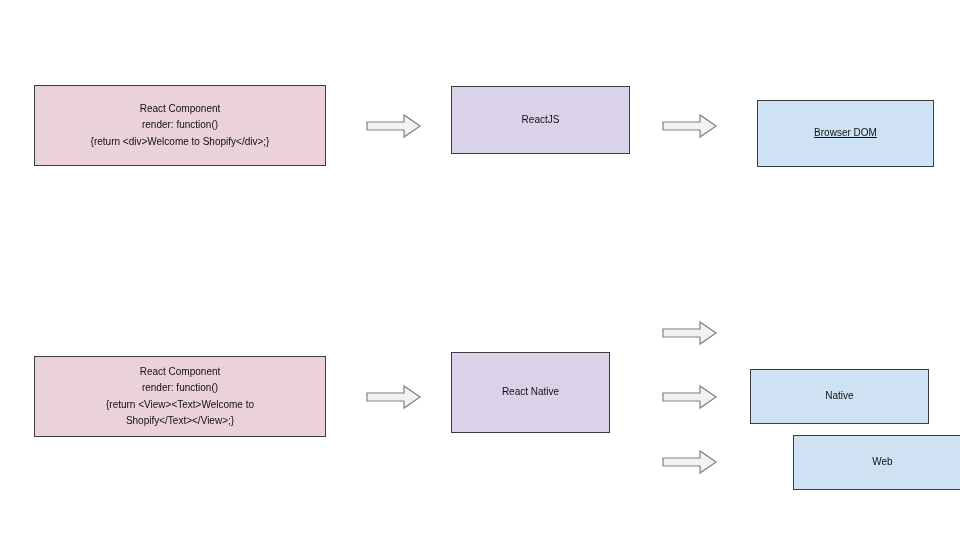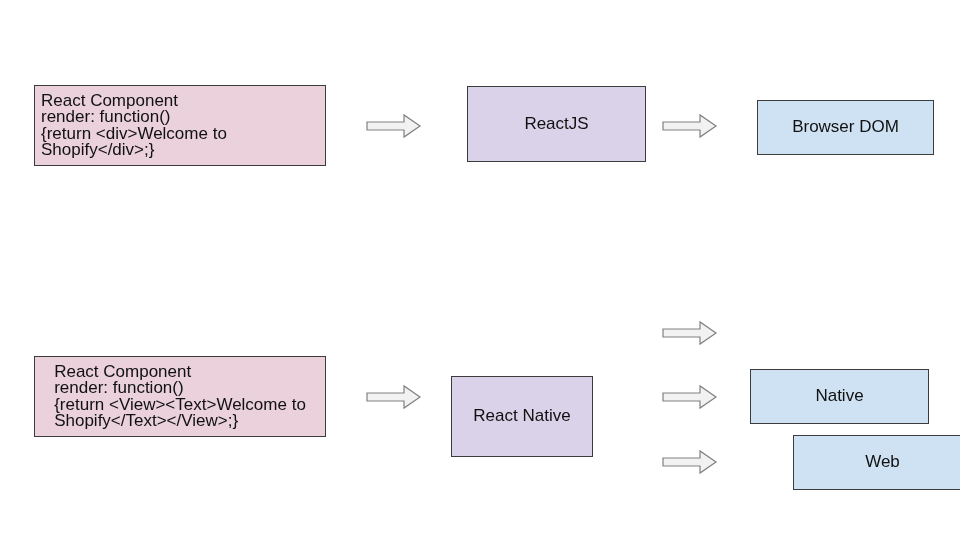--- a/index.html
+++ b/index.html
@@ -16,21 +16,22 @@
     color: #111111;
     overflow: hidden;
   }
   .node {
     position: absolute;
     box-sizing: border-box;
     border: 1px solid var(--border, #3c3c3c);
     display: flex;
     align-items: center;
     justify-content: center;
-    font-size: 17px;
+    text-align: center;
+    font-size: 10px;
     line-height: 16.5px;
     white-space: pre-line;
     padding: 0 6px;
   }
   .source-box   { background: var(--source-fill, #ead1dc); }
   .framework-box{ background: var(--framework-fill, #d9d2e9); }
   .target-box   { background: var(--target-fill, #cfe2f3); }
 
   .arrow {
     position: absolute;
@@ -41,28 +42,28 @@
   .arrow path {
     fill: var(--arrow-fill, #f2f2f2);
     stroke: var(--arrow-stroke, #808080);
     stroke-width: 1.2;
     stroke-linejoin: miter;
   }
 
   
   .pos-src1   { left: 34px;  top: 85px;  width: 292px; height: 81px; }
   .pos-arr1   { left: 366px; top: 112px; }
-  .pos-fw1    { left: 467px; top: 86px;  width: 179px; height: 76px; }
+  .pos-fw1    { left: 451px; top: 86px;  width: 179px; height: 68px; }
   .pos-arr2   { left: 662px; top: 112px; }
-  .pos-tgt1   { left: 757px; top: 100px; width: 177px; height: 55px; }
+  .pos-tgt1   { left: 757px; top: 100px; width: 177px; height: 67px; text-decoration: underline; }
 
   
   .pos-src2   { left: 34px;  top: 356px; width: 292px; height: 81px; }
   .pos-arr3   { left: 366px; top: 383px; }
-  .pos-fw2    { left: 451px; top: 376px; width: 142px; height: 81px; }
+  .pos-fw2    { left: 451px; top: 352px; width: 159px; height: 81px; }
   .pos-arr4   { left: 662px; top: 319px; }
   .pos-arr5   { left: 662px; top: 383px; }
   .pos-arr6   { left: 662px; top: 448px; }
   .pos-tgt2a  { left: 750px; top: 306px; width: 179px; height: 55px; }
   .pos-tgt2b  { left: 750px; top: 369px; width: 179px; height: 55px; }
   .pos-tgt2c  { left: 750px; top: 435px; width: 179px; height: 55px; margin-left: 43px; }
 </style>
 </head>
 <body>
 

